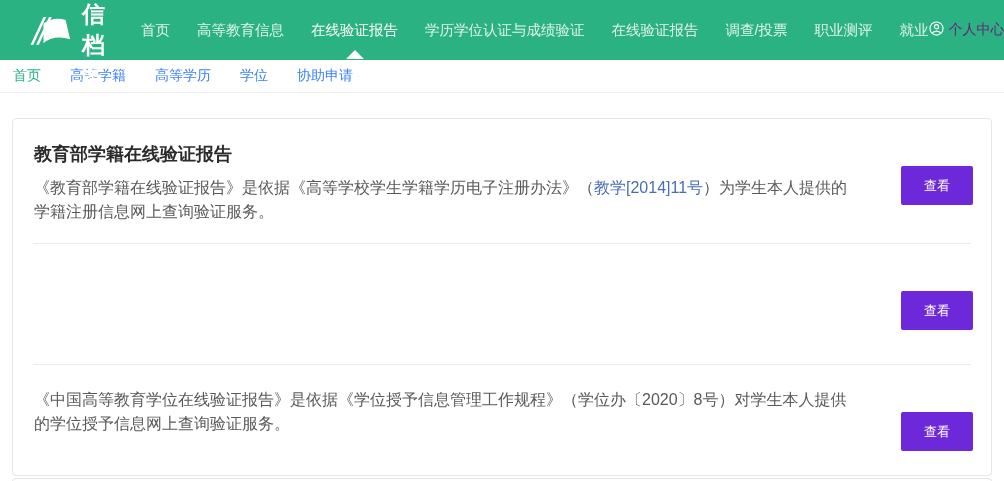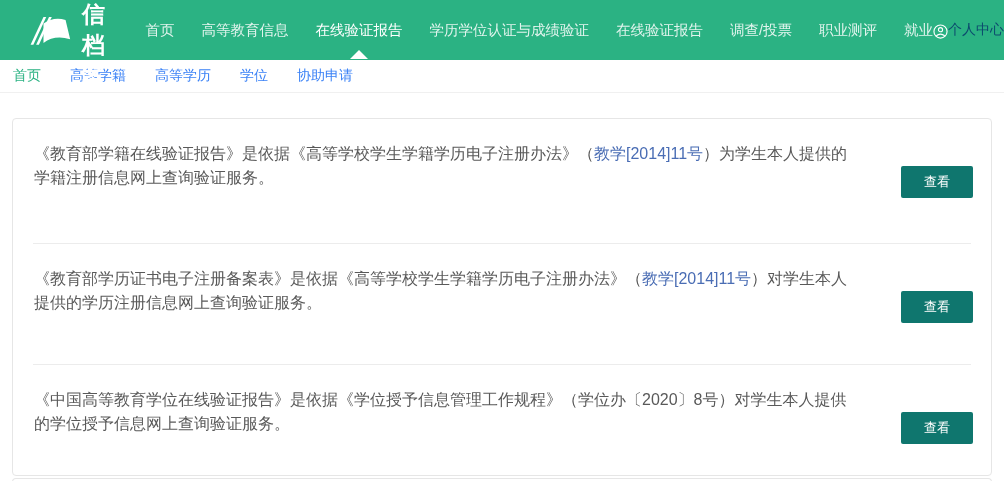--- a/index.html
+++ b/index.html
@@ -12,44 +12,44 @@
   .logo { display:flex; align-items:center; gap:10px; cursor:pointer; }
   .logo svg { display:block; }
   .logo-text { color:#fff; font-size:23px; font-weight:bold; letter-spacing:4px; }
   .main-nav { display:flex; align-items:center; gap:27px; margin-left:32px; }
   .nav-item { position:relative; color:rgba(255,255,255,.86); font-size:14.5px;
     text-decoration:none; cursor:pointer; white-space:nowrap; }
   .nav-item.active { color:#fff; }
   .nav-item.active .tri { position:absolute; left:50%; transform:translateX(-50%);
     top:29px; width:0; height:0; border-left:9px solid transparent;
     border-right:9px solid transparent; border-bottom:9px solid #fff; }
-  .user-menu { margin-left:auto; display:flex; align-items:flex-end; 
-    color:#0c4a6e; font-size:14px; padding-right:0; cursor:pointer; white-space:nowrap; }
+  .user-menu { margin-left:auto; display:flex; align-items:flex-start; gap:5px;
+    color:#701a75; font-size:14px; padding-right:0; cursor:pointer; white-space:nowrap; }
   .user-menu svg { display:block; }
 
   
   .subnav { height:33px; display:flex; align-items:center; gap:29px;
     padding-left:13px; background:#fff; border-bottom:1px solid #f0f0f0; }
   .subnav-item { font-size:14px; color:#3b82f6; text-decoration:none; cursor:pointer; }
   .subnav-item.active { color:#2bb283; }
 
   
   .panel { position:absolute; left:12px; right:12px; top:118px;
     background:#fff; border:1px solid #e6e6e6; border-radius:4px; }
   .card { position:relative; box-sizing:border-box; padding:23px 130px 0 21px; }
   .card-1 { height:124px; }
   .card-2 { height:120px; }
   .card-3 { height:110px; }
   .divider { height:1px; background:#ececec; margin:0 20px; }
   .card h2 { font-size:18px; color:#2b2b2b; font-weight:bold; margin:0 0 10px; }
   .subtitle { font-size:13px; color:#757575; margin:0 0 17px; }
   .desc { font-size:16px; color:#595959; line-height:1.5; }
   .doc-link { color:#4a6db4; text-decoration:none; cursor:pointer; }
-  .view-btn { position:absolute; right:18px; top:47px; width:72px; height:32px;
-    background:#0f766e; color:#fff; border:none; border-radius:2px;
+  .view-btn { position:absolute; right:18px; top:47px; width:72px; height:39px;
+    background:#6d28d9; color:#fff; border:none; border-radius:2px;
     font-size:13px; cursor:pointer; font-family:inherit; }
   .next-panel { position:absolute; left:12px; right:12px; top:478px; height:12px;
     border:1px solid #e6e6e6; border-bottom:none; border-radius:4px 4px 0 0; background:#fff; }
 </style>
 </head>
 <body>
 
 <div class="header">
   <div class="logo">
     <span>
@@ -88,28 +88,28 @@
   <a class="subnav-item active">首页</a>
   <a class="subnav-item">高等学籍</a>
   <a class="subnav-item">高等学历</a>
   <a class="subnav-item">学位</a>
   <a class="subnav-item">协助申请</a>
 </nav>
 
 <div class="panel">
 
   <section class="card card-1">
+    <h2>教育部学籍在线验证报告</h2>
     <p class="desc"><span>《教育部学籍在线验证报告》是依据《高等学校学生学籍学历电子注册办法》（</span><a class="doc-link">教学[2014]11号</a><span>）为学生本人提供的学籍注册信息网上查询验证服务。</span></p>
     <button class="view-btn">查看</button>
   </section>
 
   <div class="divider"></div>
 
   <section class="card card-2">
-    <p class="desc"><span>《教育部学历证书电子注册备案表》是依据《高等学校学生学籍学历电子注册办法》（</span><a class="doc-link">教学[2014]11号</a><span>）对学生本人提供的学历注册信息网上查询验证服务。</span></p>
     <button class="view-btn">查看</button>
   </section>
 
   <div class="divider"></div>
 
   <section class="card card-3">
     <p class="desc"><span>《中国高等教育学位在线验证报告》是依据《学位授予信息管理工作规程》（学位办〔2020〕8号）对学生本人提供的学位授予信息网上查询验证服务。</span><a class="doc-link"></a><span></span></p>
     <button class="view-btn">查看</button>
   </section>
 

